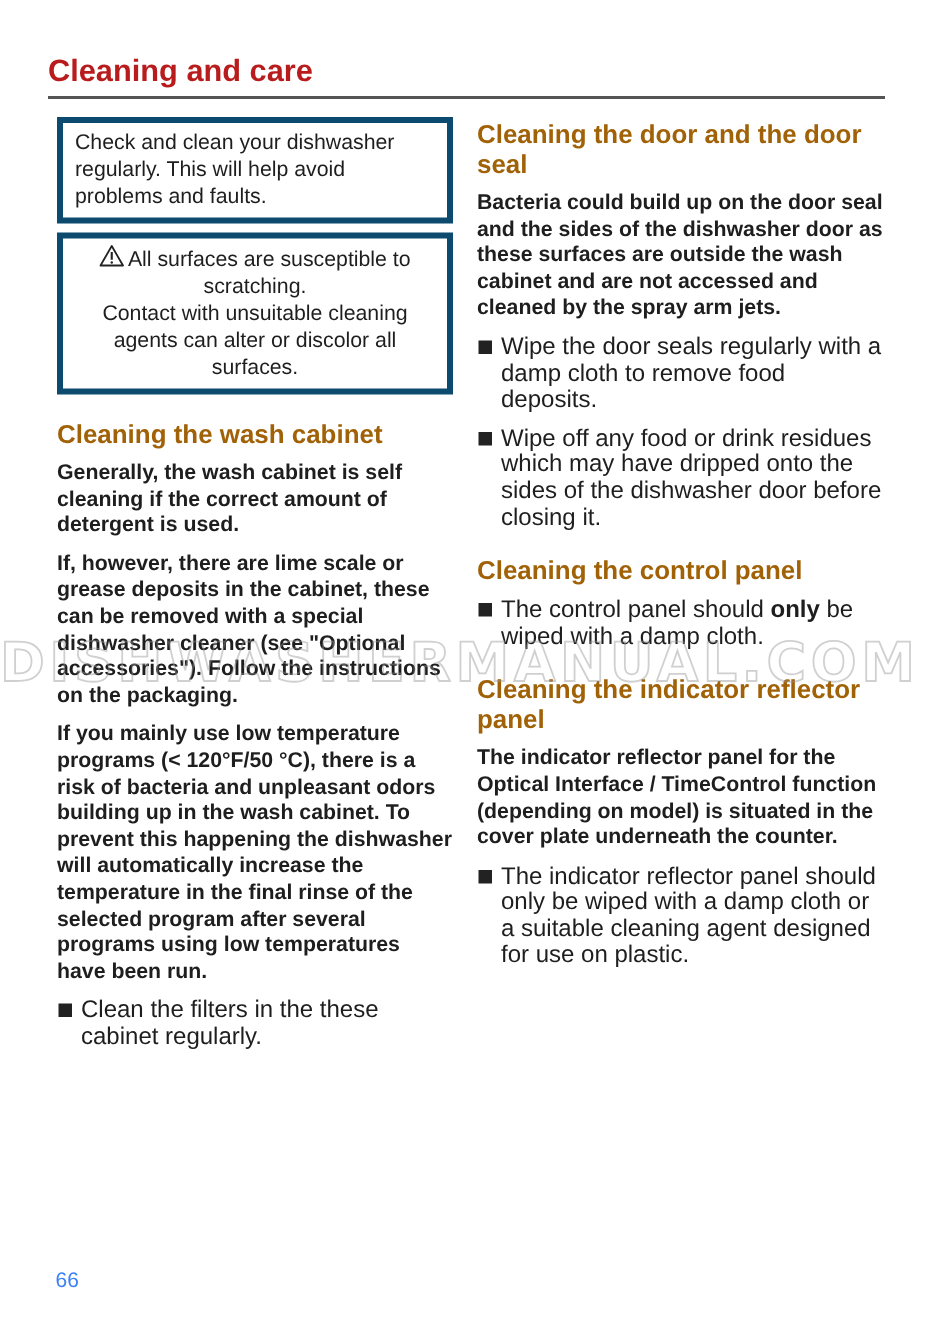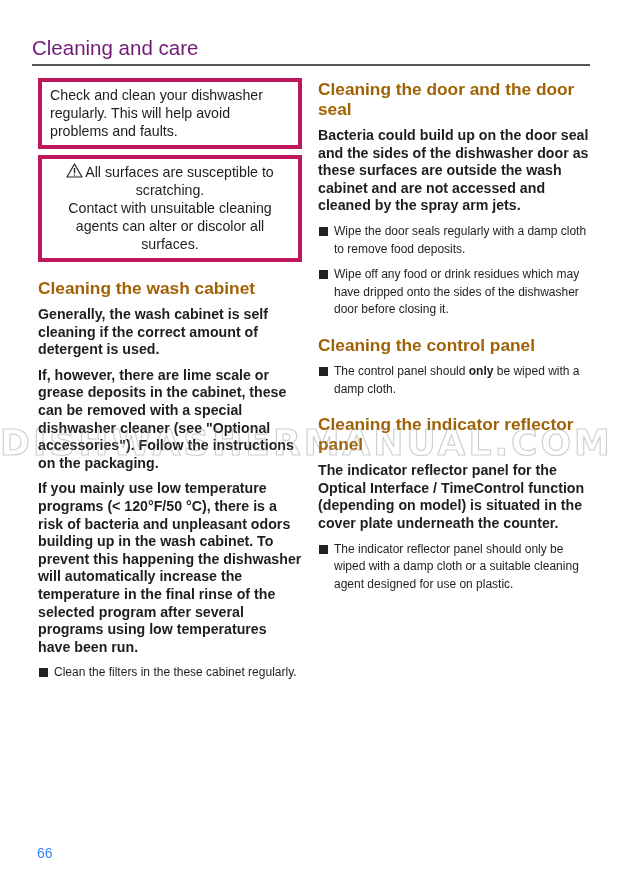--- a/index.html
+++ b/index.html
@@ -2,43 +2,43 @@
 <html><head>
 <meta charset="utf-8">
 <style>
   html, body { margin: 0; padding: 0; background: #ffffff; }
   body {
     width: 620px; height: 881px; position: relative; overflow: hidden;
     font-family: "Liberation Sans", sans-serif; color: #1e1e1e;
   }
   .page-title {
     position: absolute; left: 32px; top: 36px;
-    font-size: 20.5px; font-weight: normal; color: #701a75;
+    font-size: 20.5px; font-weight: bold; color: #b91c1c;
   }
   .title-rule {
     position: absolute; left: 32px; top: 64px; width: 558px; height: 2px; background: #555;
   }
   .col { position: absolute; top: 78px; }
   .col-left { left: 38px; width: 264px; }
   .col-right { left: 318px; width: 272px; top: 79px; }
 
   .notice {
-    border: 4px solid #be185d; padding: 4px 8px 5px 8px;
+    border: 4px solid #0c4a6e; padding: 4px 8px 5px 8px;
     font-size: 14.2px; line-height: 18px; box-sizing: border-box;
   }
   .notice + .notice { margin-top: 6px; text-align: center; }
   .warn-icon { display: inline-block; width: 17px; height: 15px; vertical-align: -1px; margin-right: 2px; }
 
   h2 {
     font-size: 17.3px; font-weight: bold; margin: 0; line-height: 20px; color: #a16207;
   }
   p { margin: 0; font-size: 14.2px; line-height: 17.6px; }
   .sp-h { margin-top: 16px; }
   .sp-p { margin-top: 8px; font-weight: bold; }
-  .bullet { display: flex; font-size: 12px; line-height: 17.6px; margin-top: 8px; }
+  .bullet { display: flex; font-size: 16px; line-height: 17.6px; margin-top: 8px; }
   .bullet .sq {
     flex: 0 0 auto; width: 9px; height: 9px; background: #222; margin: 4px 6px 0 1px;
   }
   .page-num { position: absolute; left: 37px; top: 845px; font-size: 14px; color: #3b82f6; }
 
   .watermark {
     position: absolute; left: 0; top: 423px; width: 540px; text-align: center;
     font-family: "DejaVu Sans", sans-serif; font-weight: bold; font-size: 36px; letter-spacing: 3px;
     color: transparent; -webkit-text-stroke: 1.2px rgba(150,150,150,0.45);
     pointer-events: none; white-space: nowrap; line-height: 40px;

